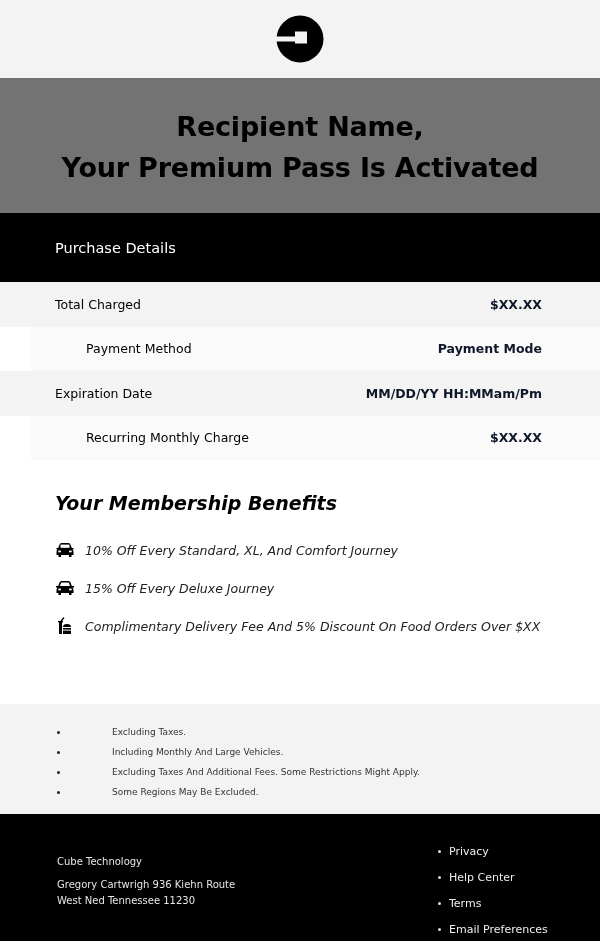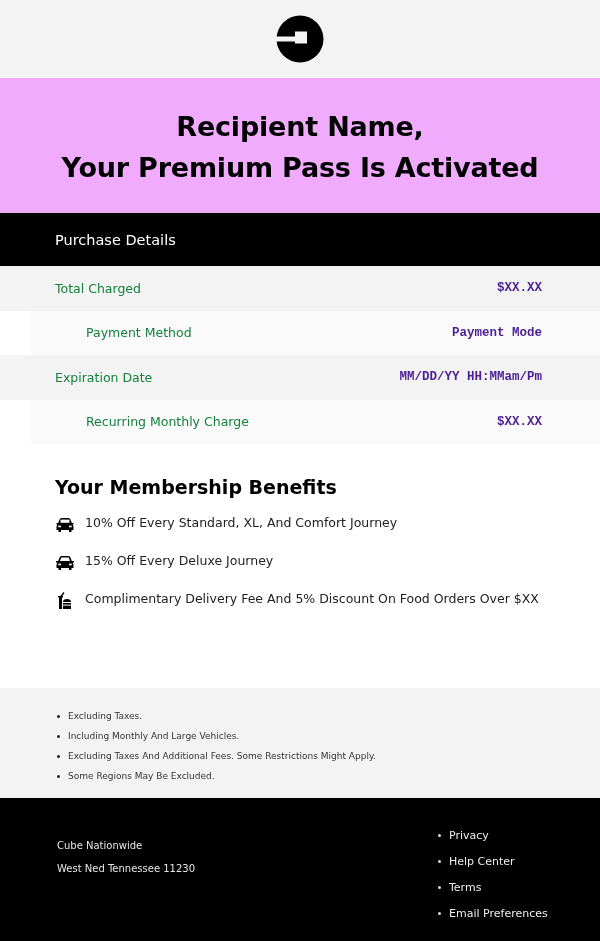--- a/index.html
+++ b/index.html
@@ -2,41 +2,41 @@
 <html><head>
   <meta charset="utf-8">
   <style>
     * { box-sizing: border-box; margin: 0; padding: 0; }
     html, body { width: 600px; height: 941px; background: #ffffff; overflow: hidden; }
     body { font-family: "DejaVu Sans", "Liberation Sans", sans-serif; color: #111; }
 
     .header-bar { height: 78px; background: #f3f3f3; display: flex; align-items: center; justify-content: center; }
     .logo { width: 48px; height: 48px; display: block; }
 
-    .hero { height: 135px; background: #f0abfc; display: flex; flex-direction: column; align-items: center; justify-content: center; text-align: center; padding-top: 2px; }
+    .hero { height: 135px; background: #737373; display: flex; flex-direction: column; align-items: center; justify-content: center; text-align: center; padding-top: 2px; }
     .hero-line { font-family: "DejaVu Sans", sans-serif; font-weight: bold; font-size: 27px; line-height: 41px; color: #000; letter-spacing: -0.2px; }
 
-    .pd-header { height: 53px; background: #000; display: flex; align-items: center; padding-left: 55px; }
+    .pd-header { height: 69px; background: #000; display: flex; align-items: center; padding-left: 55px; }
     .pd-header span { color: #fff; font-size: 14.5px; font-family: "DejaVu Sans", sans-serif; }
 
     .pd-row { height: 44.5px; display: flex; align-items: center; justify-content: space-between; padding: 0 58px 0 55px; font-size: 12.5px; }
     .pd-row.odd { background: #f3f3f3; }
     .pd-row.even { background: #fafafa; margin-left: 31px; }
-    .pd-label { color: #15803d; }
-    .pd-value { color: #4c1d95; font-weight: bold; font-family: Liberation Mono, monospace; }
+    .pd-label { color: #000000; }
+    .pd-value { color: #0f172a; font-weight: bold; }
 
-    .benefits { height: 244px; background: #fff; padding: 32px 0 0 55px; }
+    .benefits { height: 244px; background: #fff; padding: 32px 0 0 55px; font-style: italic; }
     .benefits-title { font-size: 19px; font-weight: bold; color: #000; margin-bottom: 17px; }
-    .benefit { display: flex; align-items: flex-start; height: 38px; }
+    .benefit { display: flex; align-items: center; height: 38px; }
     .benefit-icon { width: 20px; height: 20px; margin-right: 10px; display: flex; align-items: center; justify-content: center; }
     .benefit-icon svg { width: 20px; height: 20px; }
     .benefit-text { font-size: 12.5px; color: #222; }
 
     .notes { height: 110px; background: #f3f3f3; padding: 18px 0 0 57px; }
-    .note { display: flex; align-items: center; height: 20px; font-size: 9px; color: #333; }
+    .note { display: flex; align-items: center; height: 20px; font-size: 9px; color: #333; gap: 44px; }
     .note .dot { width: 3px; height: 3px; border-radius: 50%; background: #222; margin-right: 8px; }
 
     .footer { height: 143px; background: #000; display: flex; justify-content: space-between; padding: 0 0 0 57px; color: #eee; }
     .footer-left { padding-top: 42px; font-size: 10px; }
     .footer-company { margin-bottom: 10px; color: #e6e6e6; }
     .footer-addr { line-height: 16px; color: #e6e6e6; }
     .footer-links { list-style: none; padding-top: 24px; width: 162px; }
     .footer-link { display: flex; align-items: center; height: 26px; font-size: 11px; color: #eee; cursor: pointer; }
     .footer-link .dot { width: 3px; height: 3px; border-radius: 50%; background: #ddd; margin-right: 8px; }
   </style>
@@ -134,21 +134,22 @@
       <span>Excluding Taxes And Additional Fees. Some Restrictions Might Apply.</span>
     </div>
   <div class="note">
       <span class="dot"></span>
       <span>Some Regions May Be Excluded.</span>
     </div>
 </div>
 
 <div class="footer">
   <div class="footer-left">
-    <div class="footer-company">Cube Nationwide</div>
+    <div class="footer-company">Cube Technology</div>
+    <div class="footer-addr">Gregory Cartwrigh 936 Kiehn Route</div>
     <div class="footer-addr">West Ned Tennessee 11230</div>
   </div>
   <ul class="footer-links">
     <li class="footer-link">
         <span class="dot"></span>
         <span>Privacy</span>
       </li>
     <li class="footer-link">
         <span class="dot"></span>
         <span>Help Center</span>

